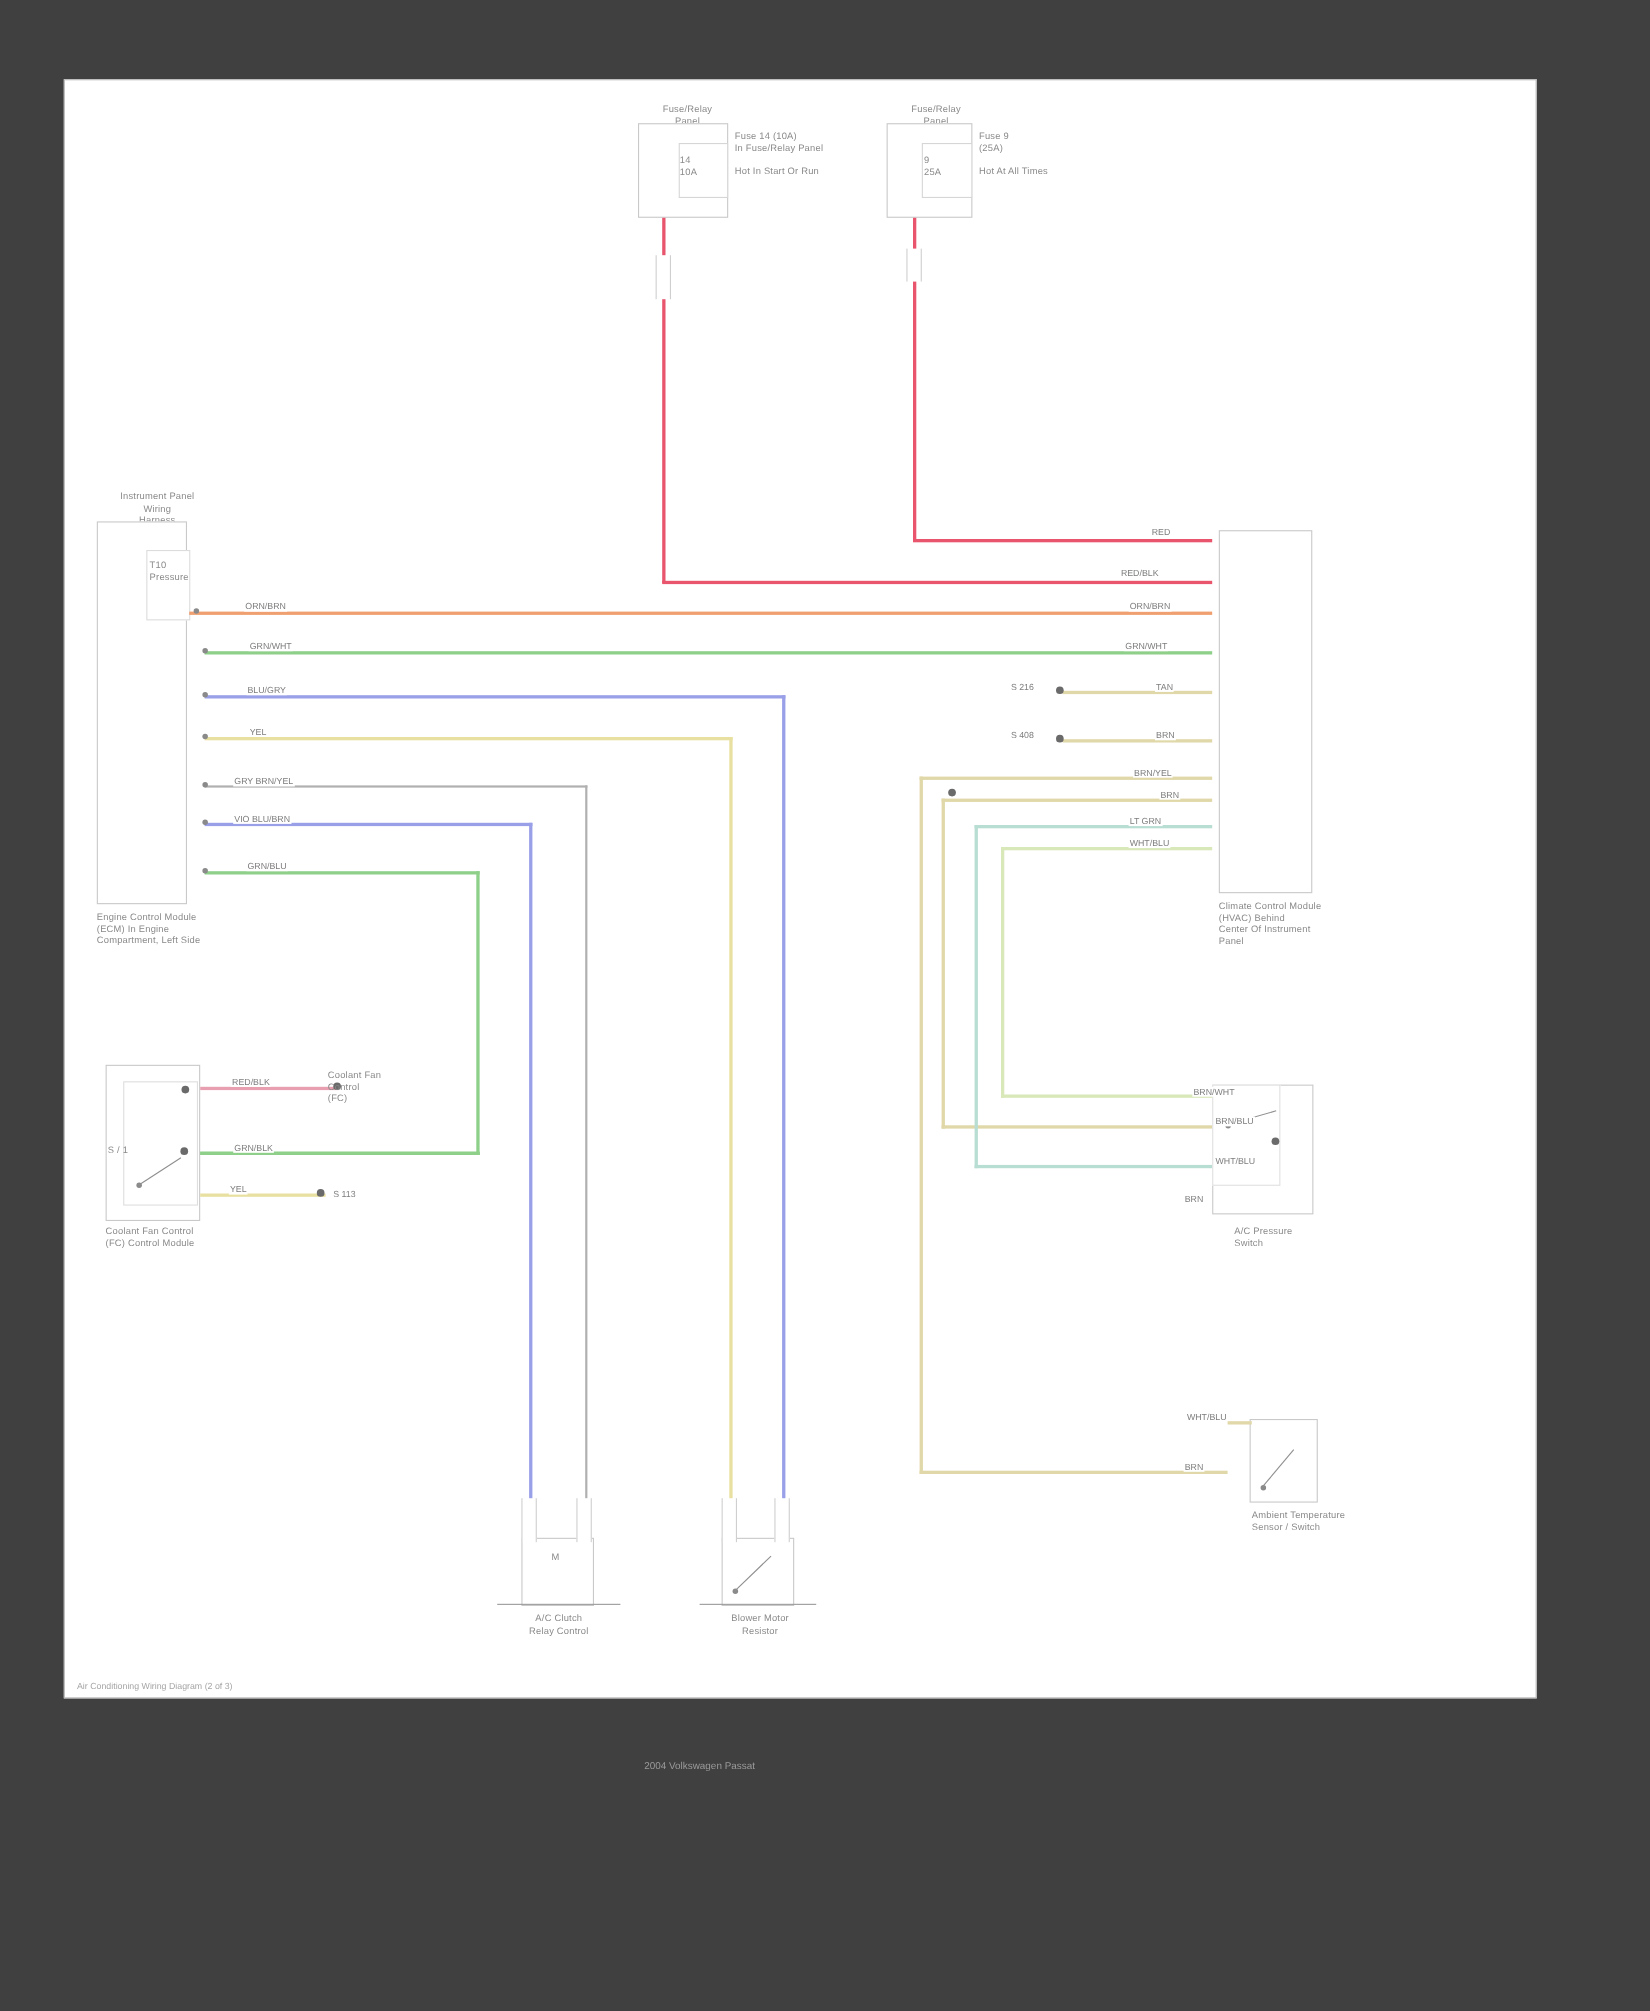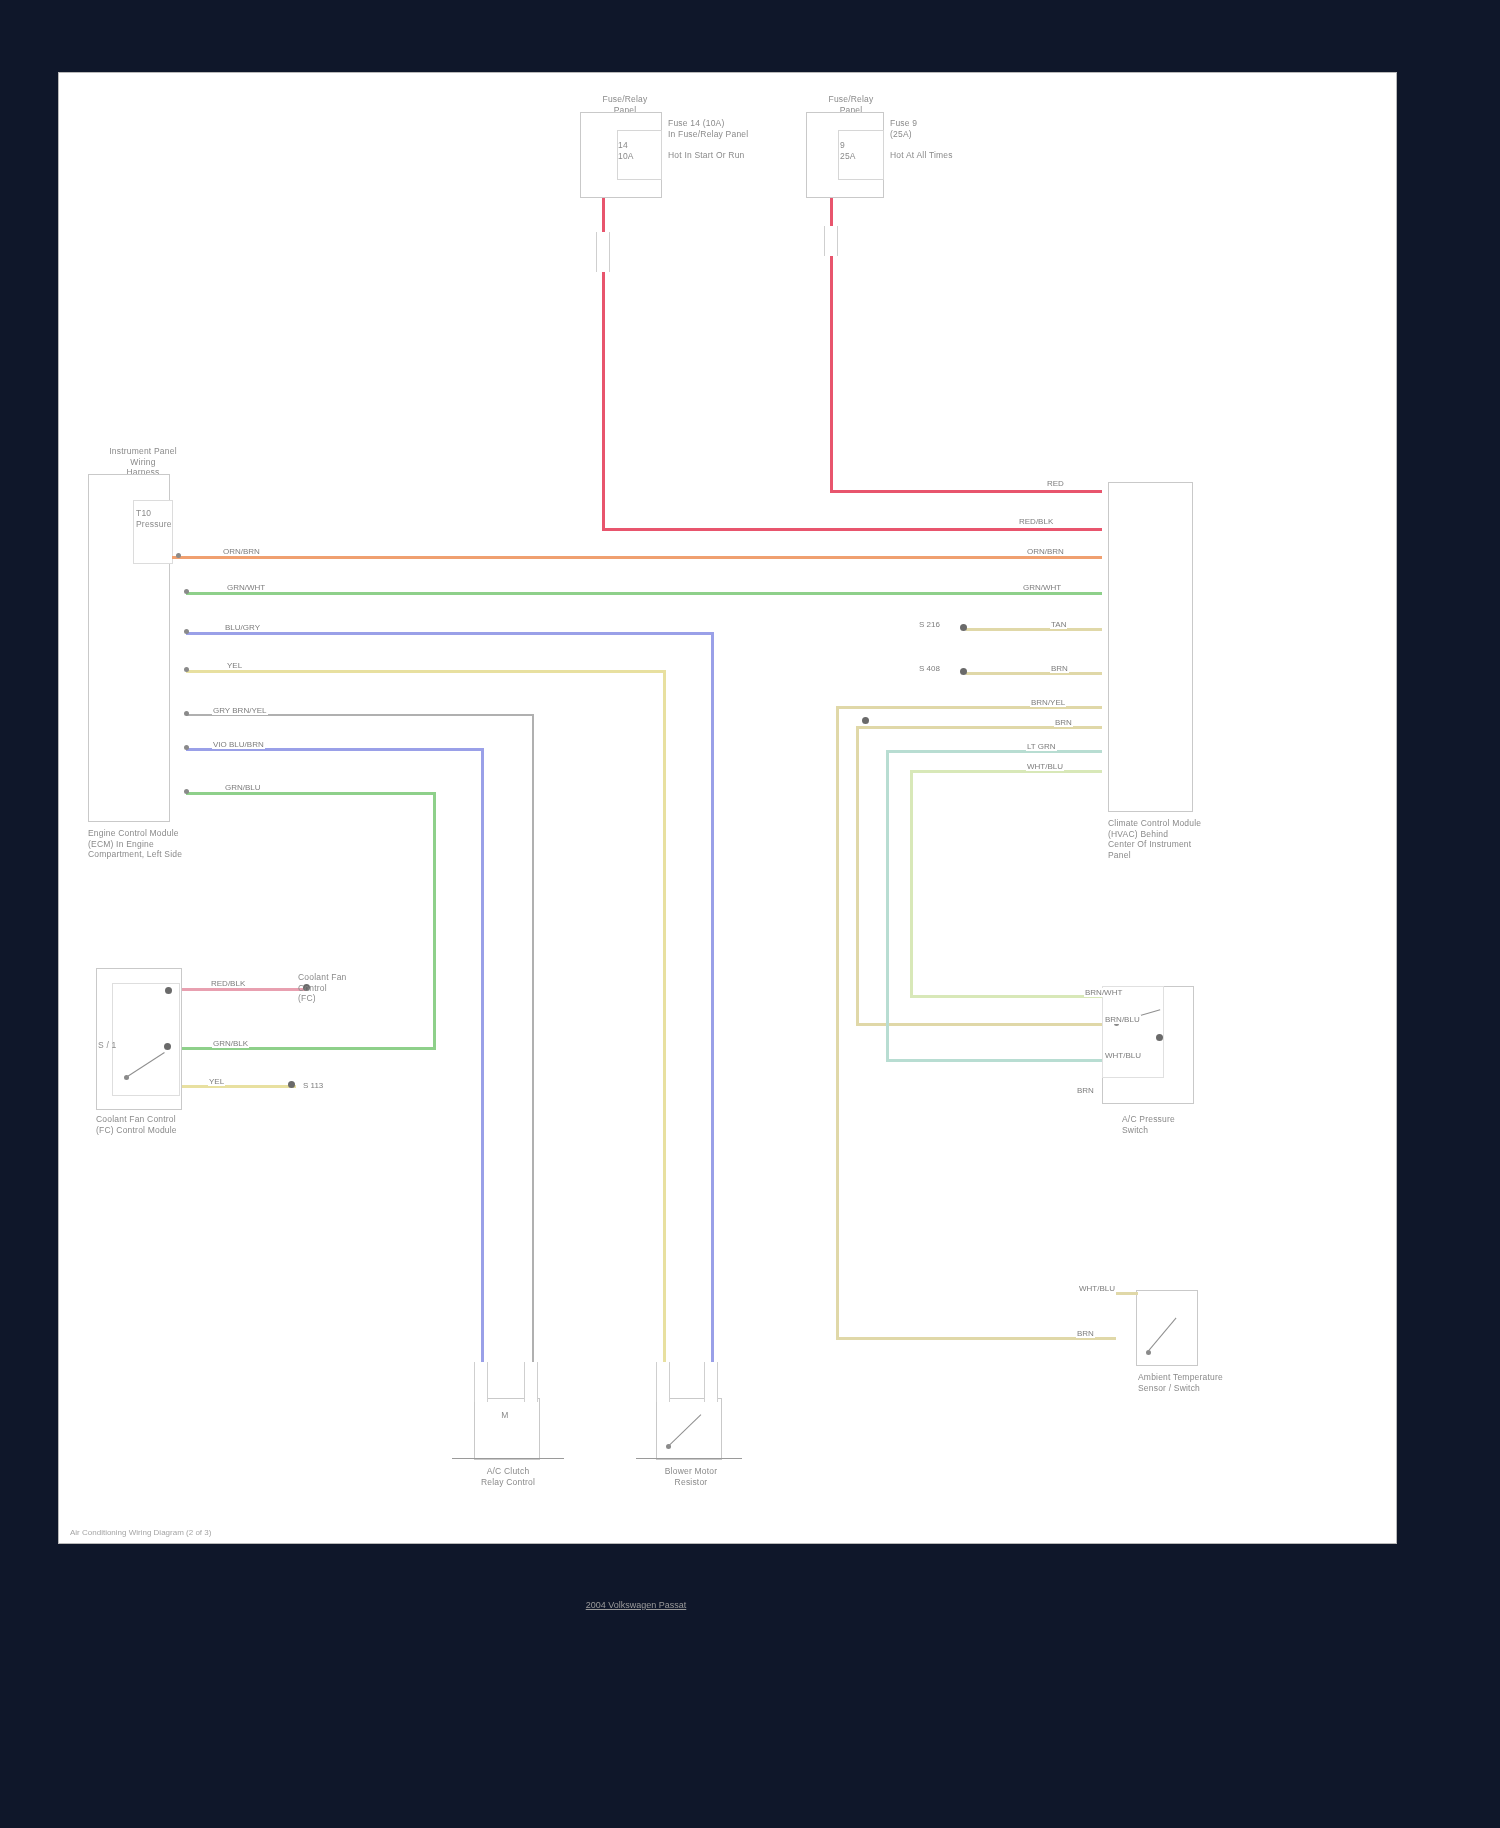--- a/index.html
+++ b/index.html
@@ -1,17 +1,17 @@
 <!DOCTYPE html>
 <html><head>
 <meta charset="utf-8">
 <style>
   html,body{margin:0;padding:0;background:#ffffff;}
   body{width:1500px;height:1828px;position:relative;font-family:"Liberation Sans",sans-serif;}
-  #sheet{position:absolute;left:0;top:0;width:1500px;height:1828px;background:#0f172a;}
+  #sheet{position:absolute;left:0;top:0;width:1500px;height:1828px;background:#404040;}
   #frame{position:absolute;left:58px;top:72px;width:1337px;height:1470px;border:1.5px solid #b9b9b9;background:#fff;}
   .box{position:absolute;border:1.5px solid #c9c9c9;background:#fff;box-sizing:border-box;}
   .lbl{position:absolute;color:#8a8a8a;font-size:8.5px;line-height:10.5px;letter-spacing:.2px;white-space:pre-line;}
   .lbl.c{text-align:center;}
   .wlbl{position:absolute;color:#7d7d7d;font-size:8px;line-height:9px;white-space:nowrap;background:#fff;padding:0 1px;}
   .w{position:absolute;}
   .dot{position:absolute;width:7px;height:7px;border-radius:50%;background:#6a6a6a;}
   .sdot{position:absolute;width:5px;height:5px;border-radius:50%;background:#8a8a8a;}
   .sw{position:absolute;background:#8f8f8f;transform-origin:0 50%;height:1.4px;}
   .conn{position:absolute;border-left:1.4px solid #c4c4c4;border-right:1.4px solid #c4c4c4;box-sizing:border-box;}
@@ -201,14 +201,14 @@
   <div class="box" style="left:656px;top:1398px;width:66px;height:62px;"></div>
   <div class="sdot" style="left:666px;top:1444px;"></div>
   <div class="sw" style="left:668px;top:1446px;width:46px;transform:rotate(-44deg);"></div>
   <div class="lbl c" style="left:636px;top:1466px;width:110px;">Blower Motor
 Resistor</div>
   <div class="conn" style="left:656px;top:1362px;width:14px;height:40px;background:#fff;border-color:#cfcfcf;"></div>
   <div class="conn" style="left:704px;top:1362px;width:14px;height:40px;background:#fff;border-color:#cfcfcf;"></div>
   <div class="grd" style="left:636px;top:1458px;width:106px;"></div>
 
   <div class="foot" style="left:70px;top:1528px;">Air Conditioning Wiring Diagram (2 of 3)</div>
-  <div class="bot" style="left:0px;top:1600px;width:1272px;text-align:center;text-decoration:underline;">2004 Volkswagen Passat</div>
+  <div class="bot" style="left:0px;top:1600px;width:1272px;text-align:center;">2004 Volkswagen Passat</div>
 </div>
 
 </body></html>

